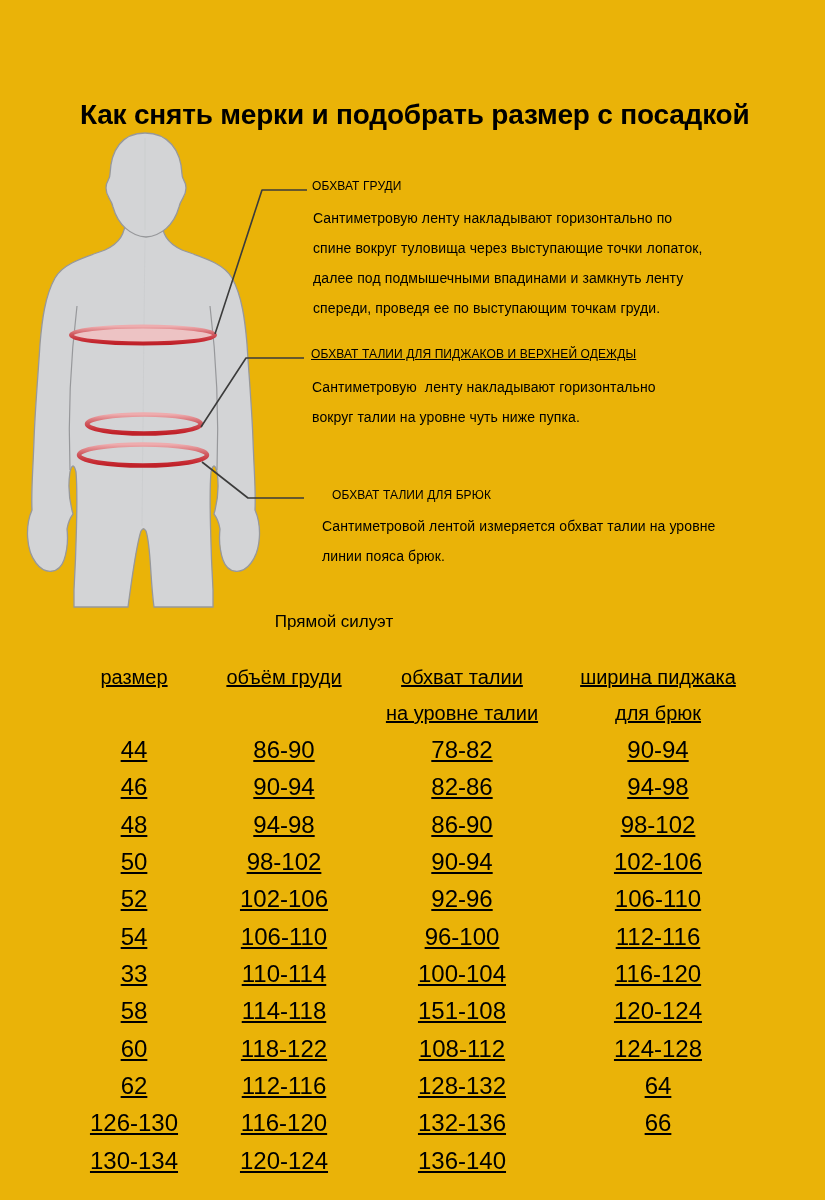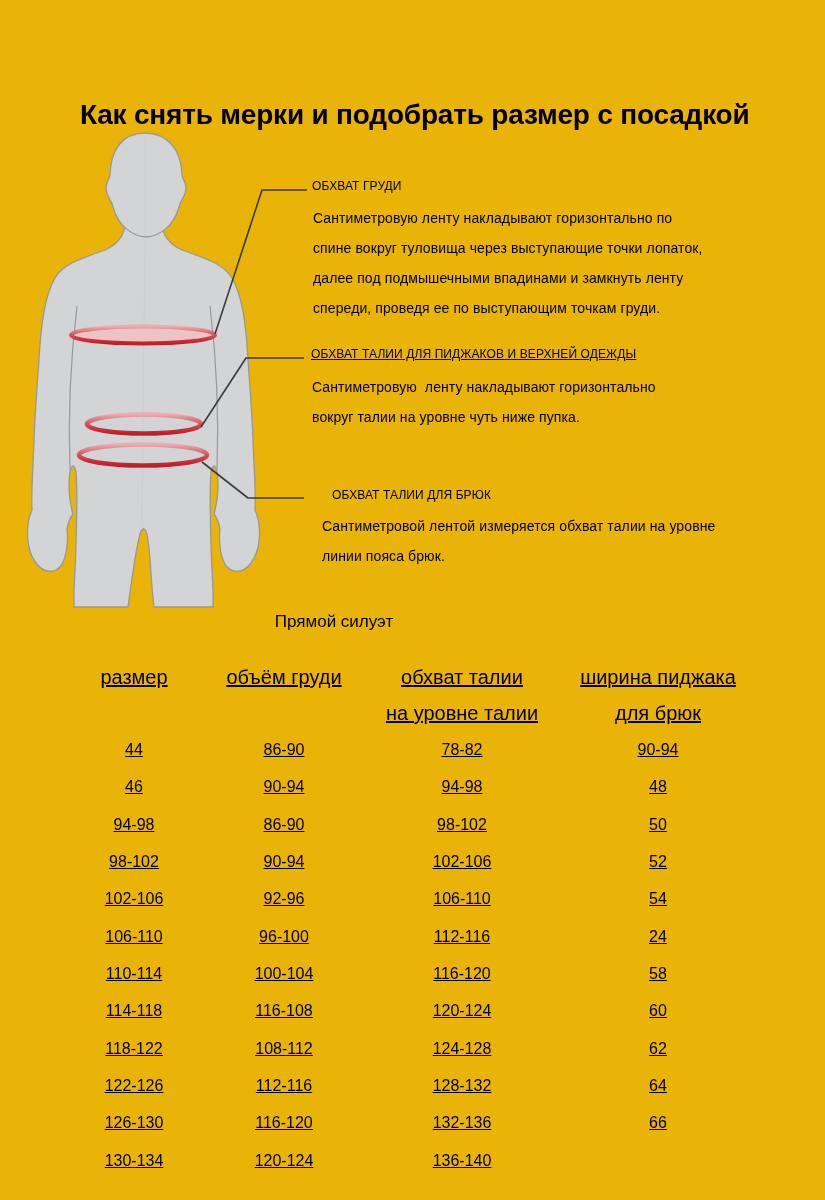--- a/index.html
+++ b/index.html
@@ -30,21 +30,21 @@
     font-size:17px;font-weight:normal;
   }
   .size-grid{
     left:80px;width:692px;display:grid;
     grid-template-columns:108px 192px 164px 228px;
     text-align:center;
     text-decoration:underline;
   }
   #table-header{top:659px;font-size:20px;}
   #table-header .hdr-line{line-height:36px;height:36px;}
-  #table-rows{top:731px;font-size:16px;}
+  #table-rows{top:731px;font-size:24px;}
   #table-rows .cell{line-height:37.33px;height:37.33px;}
   .sil{fill:var(--sil-fill,#d3d4d6);stroke:var(--sil-stroke,#97989b);stroke-width:1.3;}
   .innerline{fill:none;stroke:var(--sil-stroke,#97989b);stroke-width:1.2;}
   .shade{fill:none;stroke:#c7c8ca;stroke-width:1;opacity:0.55;}
   .ring{stroke:url(#ringGrad);fill:none;stroke-width:4.5;}
   .ring.chest{fill:var(--chest-fill,#edc3c4);stroke-width:4;}
   .leader{fill:none;stroke:var(--leader,#3b3b3b);stroke-width:1.6;stroke-linejoin:round;}
 </style>
 </head>
 <body>
@@ -146,51 +146,51 @@
       <div class="hdr-line">на уровне талии</div>
       <div class="hdr-line">для брюк</div>
     </div>
   <div id="table-rows" class="abs size-grid">
       <div class="cell">44</div>
       <div class="cell">86-90</div>
       <div class="cell">78-82</div>
       <div class="cell">90-94</div>
       <div class="cell">46</div>
       <div class="cell">90-94</div>
+      <div class="cell">82-86</div>
       <div class="cell">94-98</div>
       <div class="cell">48</div>
       <div class="cell">94-98</div>
       <div class="cell">86-90</div>
       <div class="cell">98-102</div>
       <div class="cell">50</div>
       <div class="cell">98-102</div>
       <div class="cell">90-94</div>
       <div class="cell">102-106</div>
       <div class="cell">52</div>
       <div class="cell">102-106</div>
       <div class="cell">92-96</div>
       <div class="cell">106-110</div>
       <div class="cell">54</div>
       <div class="cell">106-110</div>
       <div class="cell">96-100</div>
       <div class="cell">112-116</div>
-      <div class="cell">24</div>
+      <div class="cell">33</div>
       <div class="cell">110-114</div>
       <div class="cell">100-104</div>
       <div class="cell">116-120</div>
       <div class="cell">58</div>
       <div class="cell">114-118</div>
-      <div class="cell">116-108</div>
+      <div class="cell">151-108</div>
       <div class="cell">120-124</div>
       <div class="cell">60</div>
       <div class="cell">118-122</div>
       <div class="cell">108-112</div>
       <div class="cell">124-128</div>
       <div class="cell">62</div>
-      <div class="cell">122-126</div>
       <div class="cell">112-116</div>
       <div class="cell">128-132</div>
       <div class="cell">64</div>
       <div class="cell">126-130</div>
       <div class="cell">116-120</div>
       <div class="cell">132-136</div>
       <div class="cell">66</div>
       <div class="cell">130-134</div>
       <div class="cell">120-124</div>
       <div class="cell">136-140</div>

